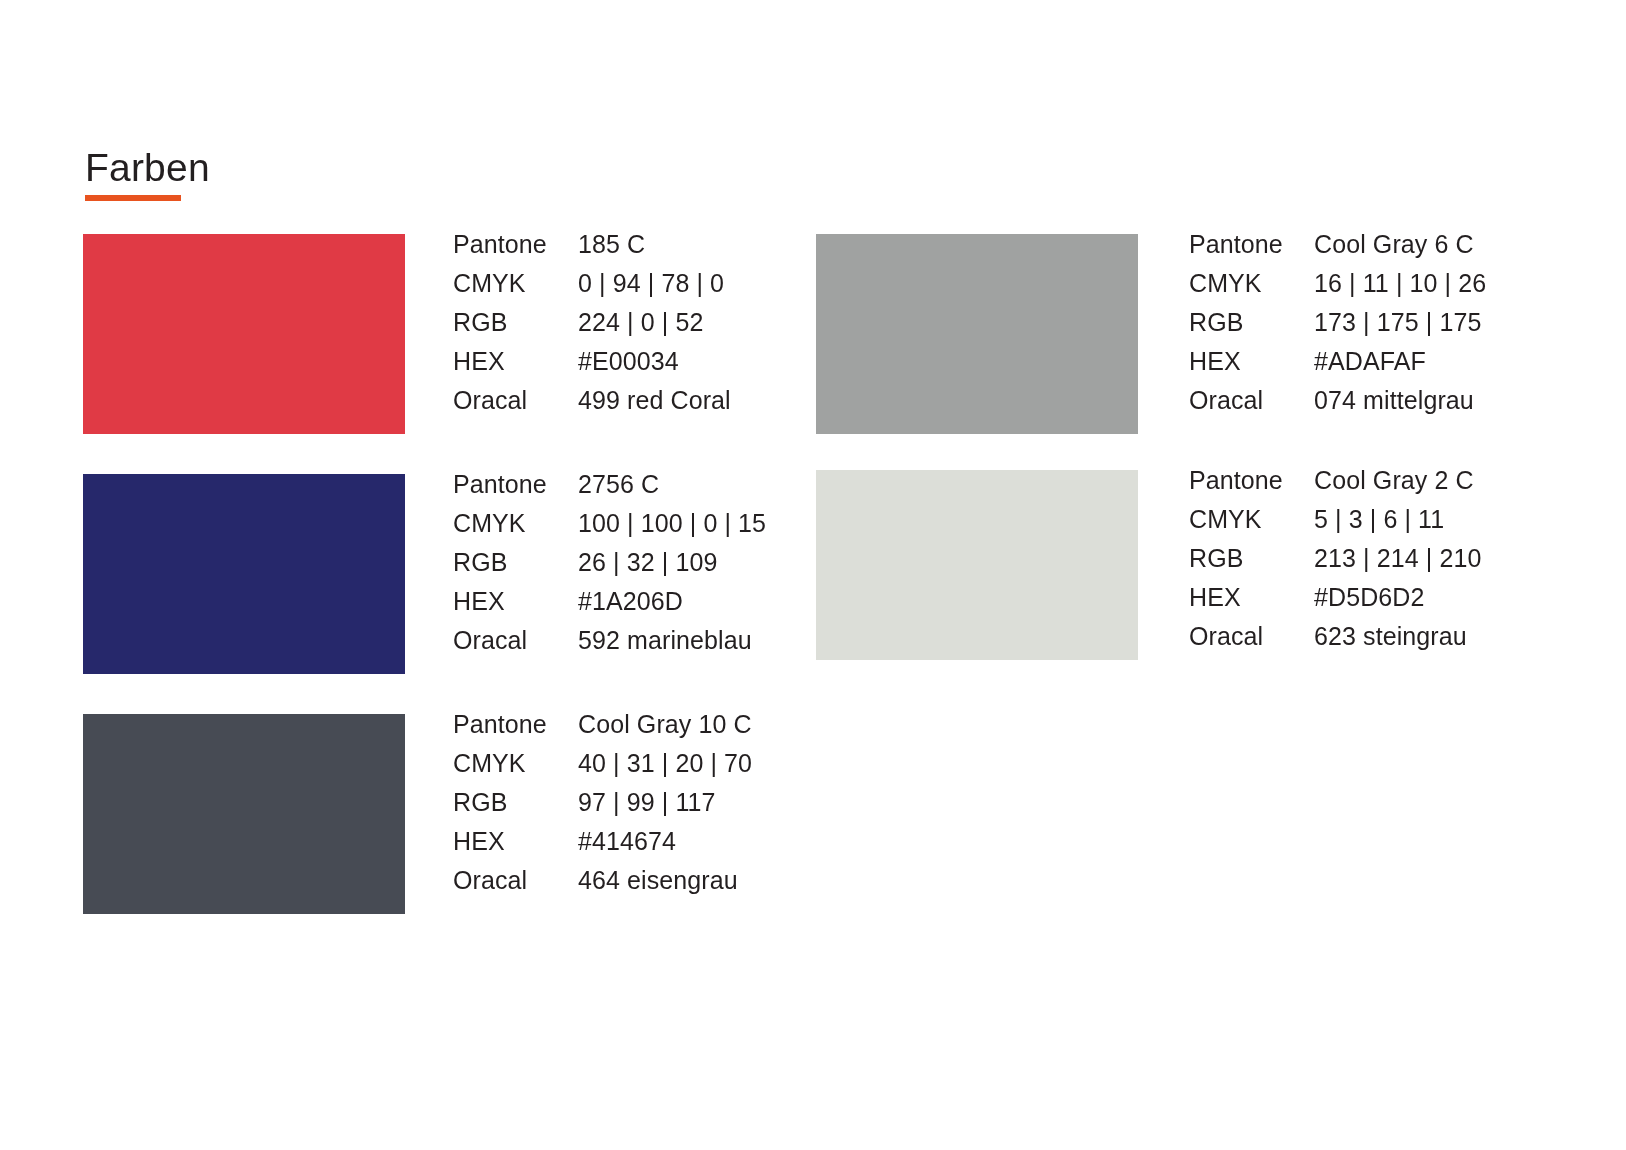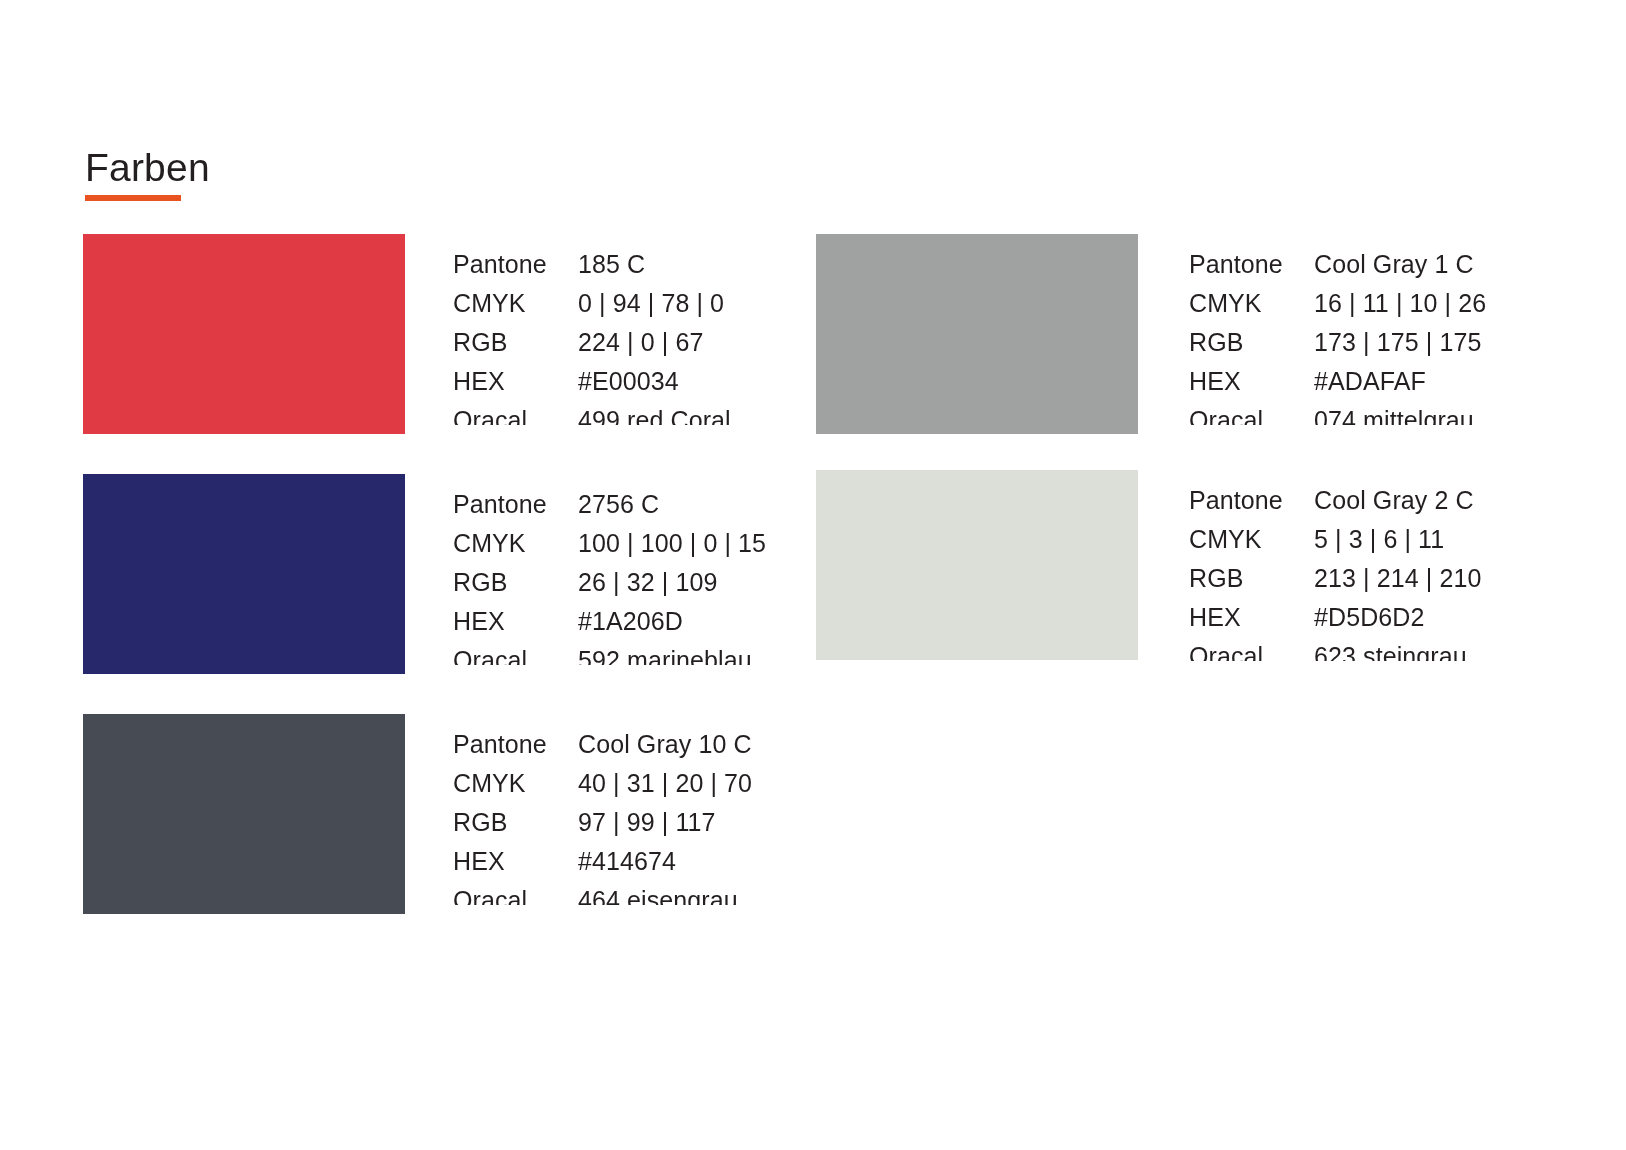--- a/index.html
+++ b/index.html
@@ -75,21 +75,20 @@
     font-weight: 400;
     color: #231f20;
     letter-spacing: 0.1px;
   }
   .spec-value {
     font-size: 25px;
     font-weight: 400;
     color: #231f20;
     letter-spacing: 0.1px;
     white-space: nowrap;
-    margin-top: 20px;
   }
 
   
   #entry-red     { left: 83px;  top: 234px; width: 740px; height: 200px; }
   #entry-navy    { left: 83px;  top: 474px; width: 740px; height: 200px; }
   #entry-dark    { left: 83px;  top: 714px; width: 740px; height: 200px; }
   
   #entry-midgray { left: 816px; top: 234px; width: 740px; height: 200px; }
   #entry-ltgray  { left: 816px; top: 470px; width: 740px; height: 190px; }
 
@@ -117,21 +116,21 @@
       <div class="spec-row">
         <span class="spec-label">Pantone</span>
         <span class="spec-value">185 C</span>
       </div>
       <div class="spec-row">
         <span class="spec-label">CMYK</span>
         <span class="spec-value">0 | 94 | 78 | 0</span>
       </div>
       <div class="spec-row">
         <span class="spec-label">RGB</span>
-        <span class="spec-value">224 | 0 | 67</span>
+        <span class="spec-value">224 | 0 | 52</span>
       </div>
       <div class="spec-row">
         <span class="spec-label">HEX</span>
         <span class="spec-value">#E00034</span>
       </div>
       <div class="spec-row">
         <span class="spec-label">Oracal</span>
         <span class="spec-value">499 red Coral</span>
       </div>
     </div>
@@ -187,21 +186,21 @@
         <span class="spec-value">464 eisengrau</span>
       </div>
     </div>
   </div>
 
   <div class="entry" id="entry-midgray">
     <div class="swatch" style="background-color: rgb(160, 162, 161);"></div>
     <div class="specs">
       <div class="spec-row">
         <span class="spec-label">Pantone</span>
-        <span class="spec-value">Cool Gray 1 C</span>
+        <span class="spec-value">Cool Gray 6 C</span>
       </div>
       <div class="spec-row">
         <span class="spec-label">CMYK</span>
         <span class="spec-value">16 | 11 | 10 | 26</span>
       </div>
       <div class="spec-row">
         <span class="spec-label">RGB</span>
         <span class="spec-value">173 | 175 | 175</span>
       </div>
       <div class="spec-row">

